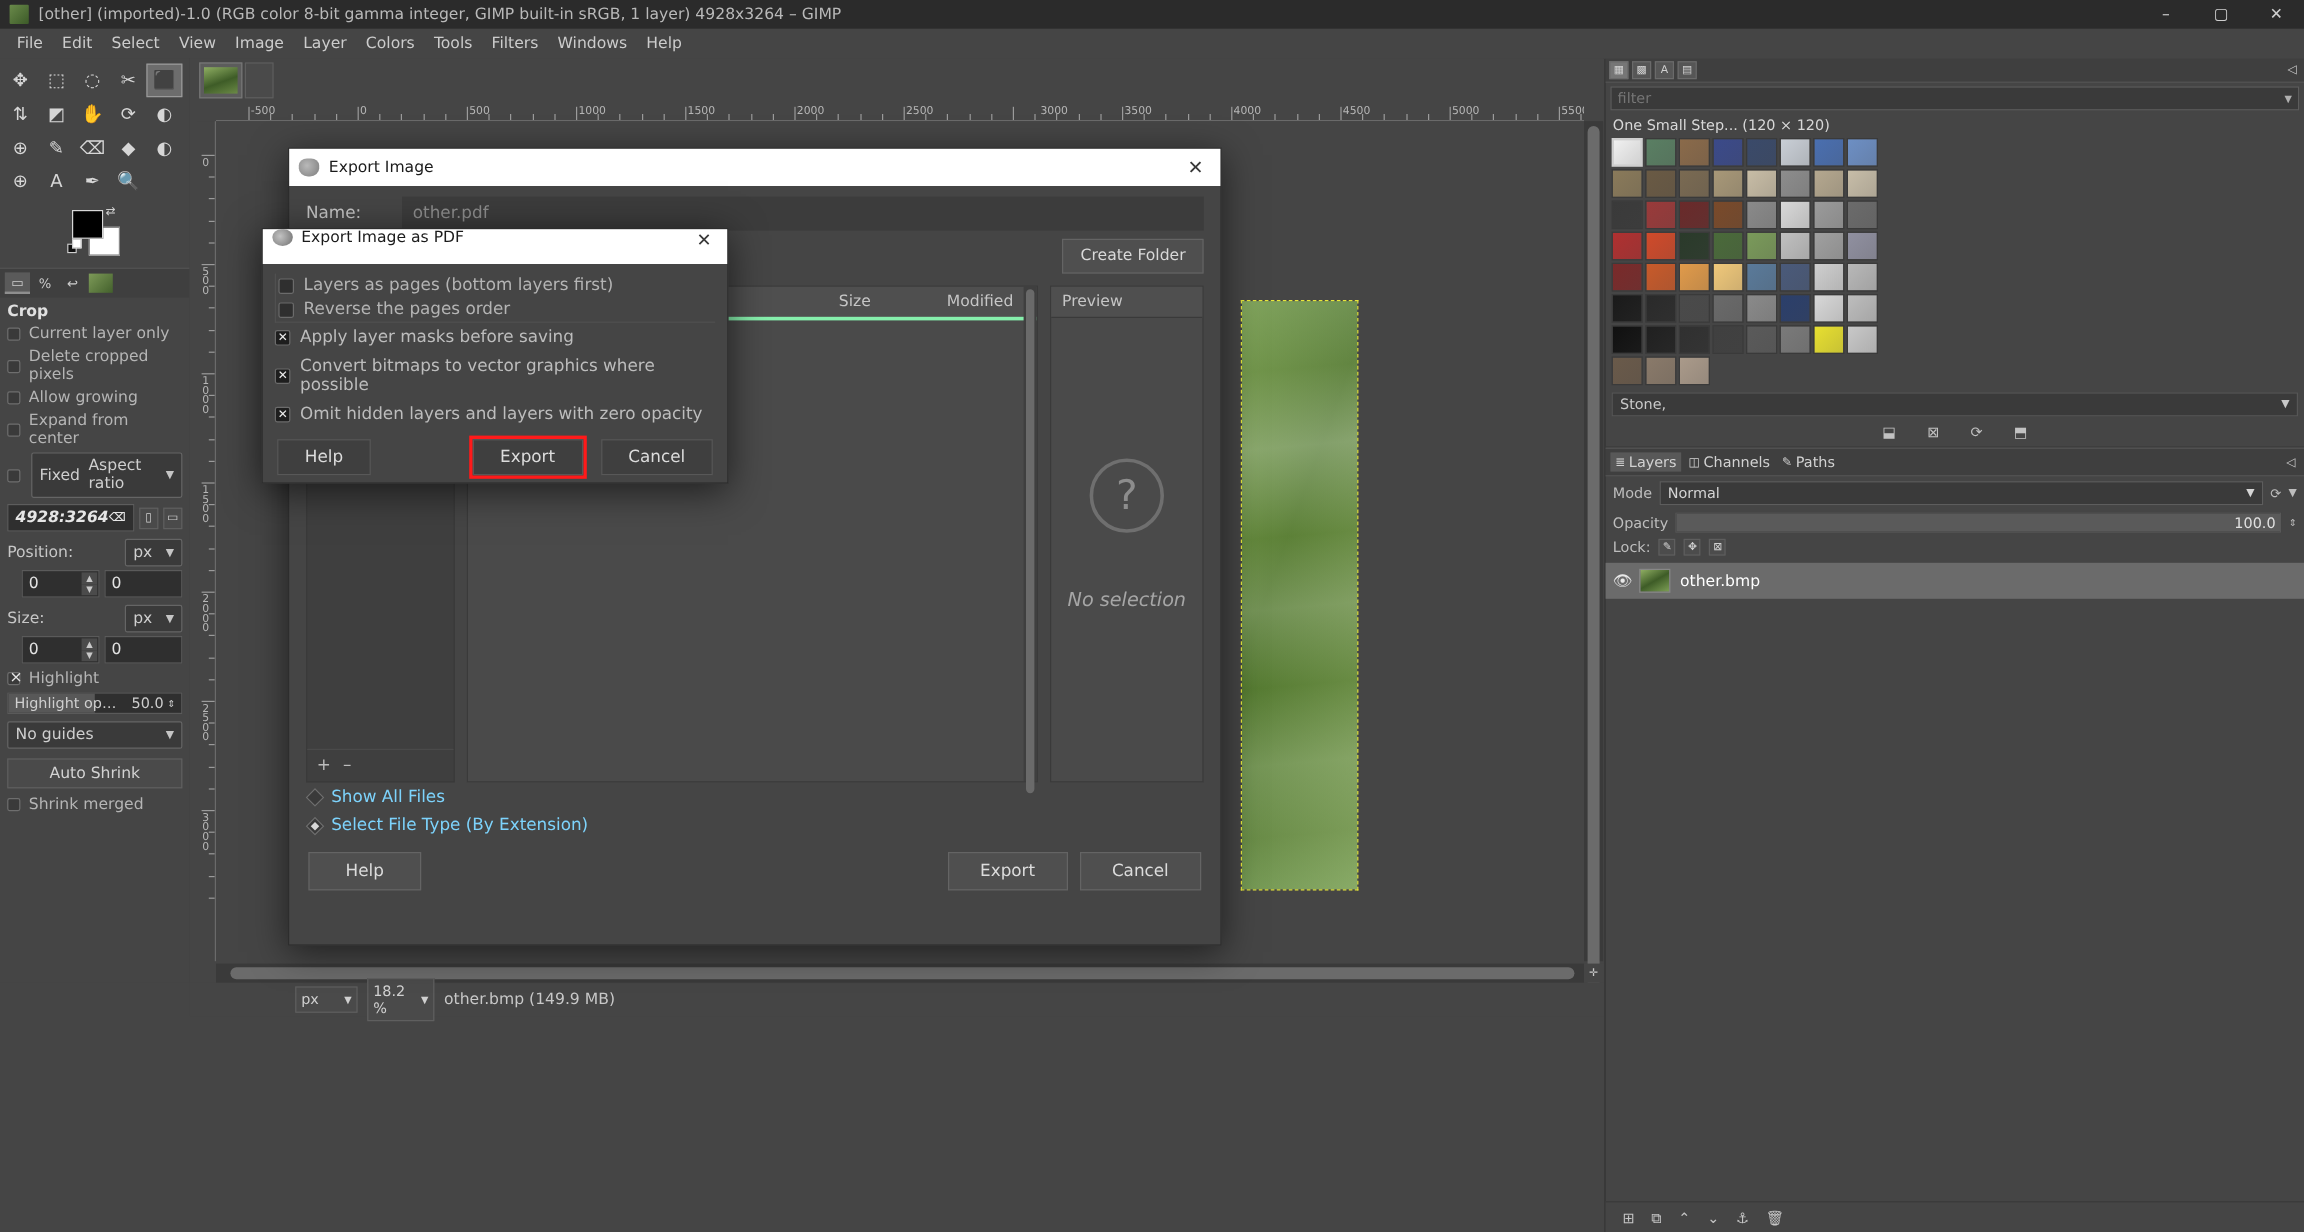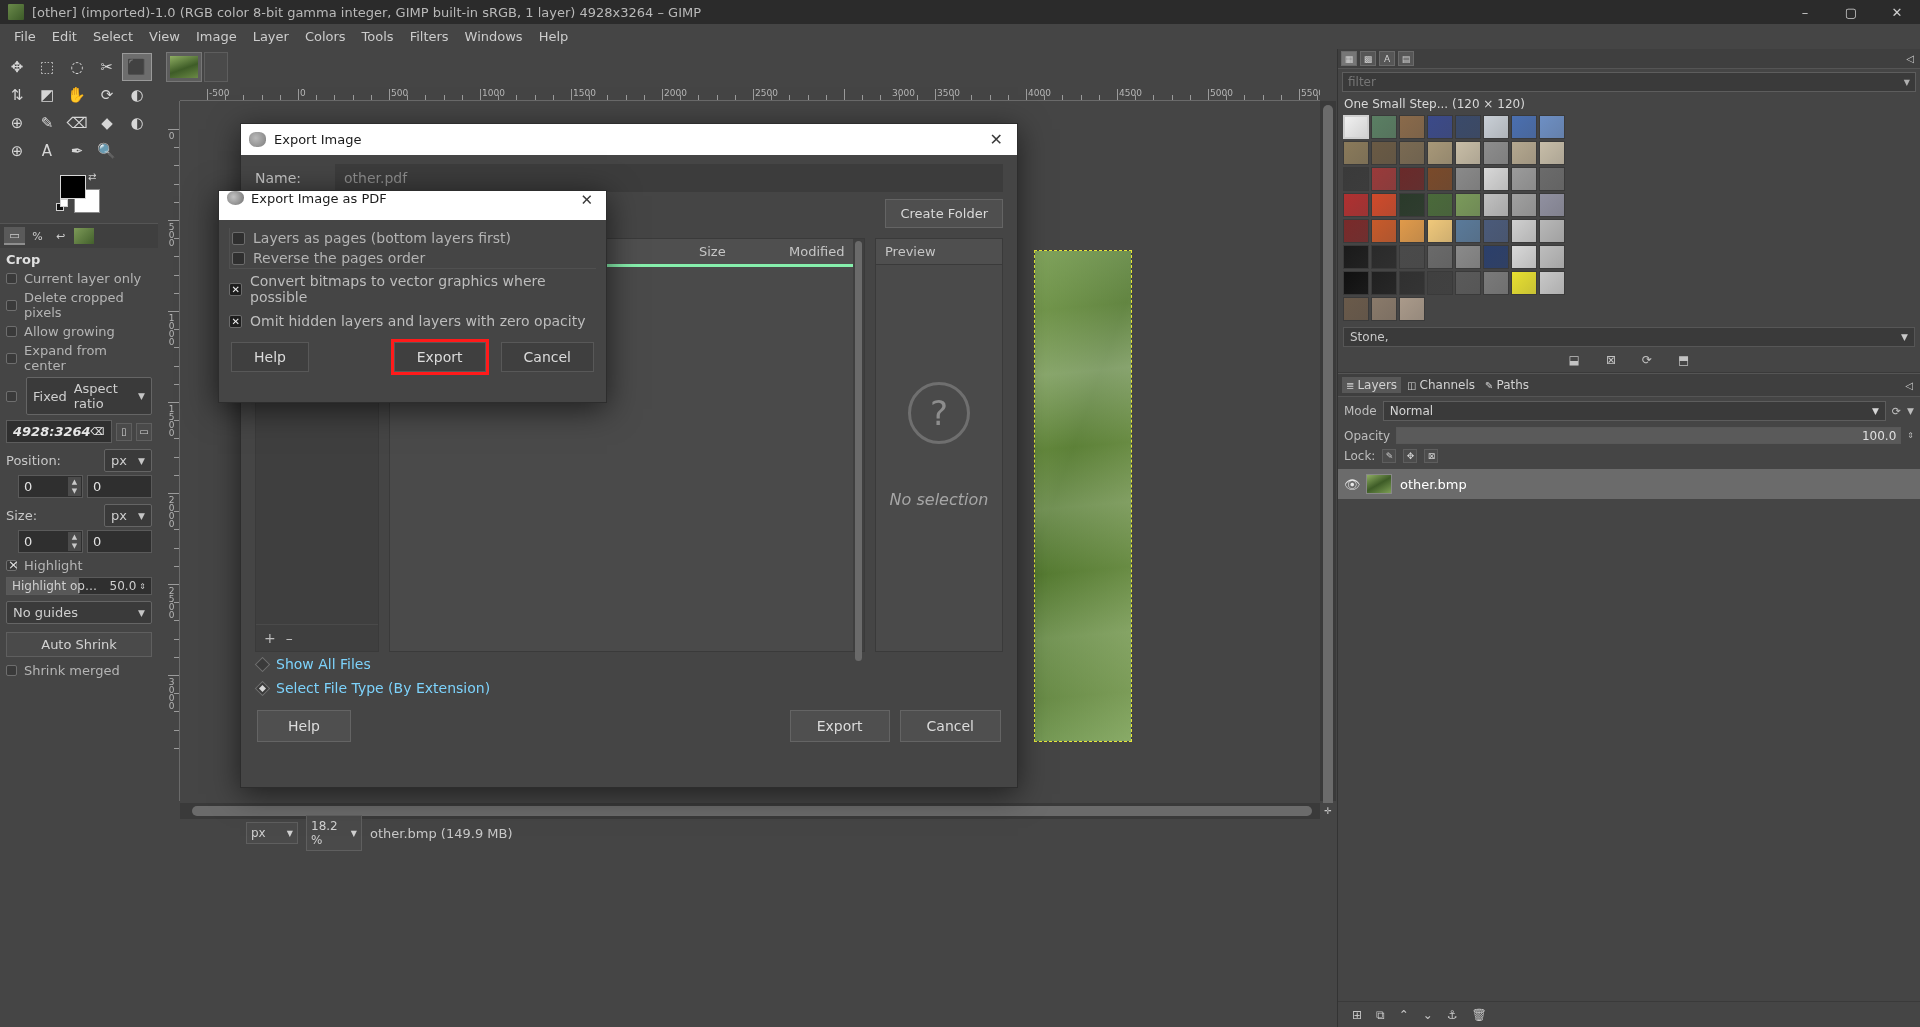--- a/index.html
+++ b/index.html
@@ -501,21 +501,21 @@
         <div class="rtick" style="left: 518.4px;"></div>
         <div class="rtick" style="left: 536.6px;"></div>
         <div class="rtick" style="left: 554.8px;"></div>
         <div class="rtick maj" style="left: 573px;"></div>
         <div class="rlbl" style="left: 573px;">2500</div>
         <div class="rtick" style="left: 591.2px;"></div>
         <div class="rtick" style="left: 609.4px;"></div>
         <div class="rtick" style="left: 627.6px;"></div>
         <div class="rtick" style="left: 645.8px;"></div>
         <div class="rtick maj" style="left: 664px;"></div>
-        <div class="rlbl" style="left: 664px; padding-left: 48px;">3000</div>
+        <div class="rlbl" style="left: 639px; padding-left: 48px;">3000</div>
         <div class="rtick" style="left: 682.2px;"></div>
         <div class="rtick" style="left: 700.4px;"></div>
         <div class="rtick" style="left: 718.6px;"></div>
         <div class="rtick" style="left: 736.8px;"></div>
         <div class="rtick maj" style="left: 755px;"></div>
         <div class="rlbl" style="left: 755px;">3500</div>
         <div class="rtick" style="left: 773.2px;"></div>
         <div class="rtick" style="left: 791.4px;"></div>
         <div class="rtick" style="left: 809.6px;"></div>
         <div class="rtick" style="left: 827.8px;"></div>
@@ -887,20 +887,24 @@
         <div class="lbl">Layers as pages (bottom layers first)</div>
       </div>
       <div class="pdf-chk">
         <div class="cbx2"></div>
         <div class="lbl">Reverse the pages order</div>
       </div>
     </div>
 
     <div class="pdf-chk-row">
       <div class="cbx2 on"></div>
+      <div class="lbl focus">Apply layer masks before saving</div>
+    </div>
+    <div class="pdf-chk-row">
+      <div class="cbx2 on"></div>
       <div class="lbl">Convert bitmaps to vector graphics where possible</div>
     </div>
     <div class="pdf-chk-row">
       <div class="cbx2 on"></div>
       <div class="lbl">Omit hidden layers and layers with zero opacity</div>
     </div>
 
     <div class="pdf-foot">
       <div class="pdf-btn">Help</div>
       <div class="pdf-foot-right">

